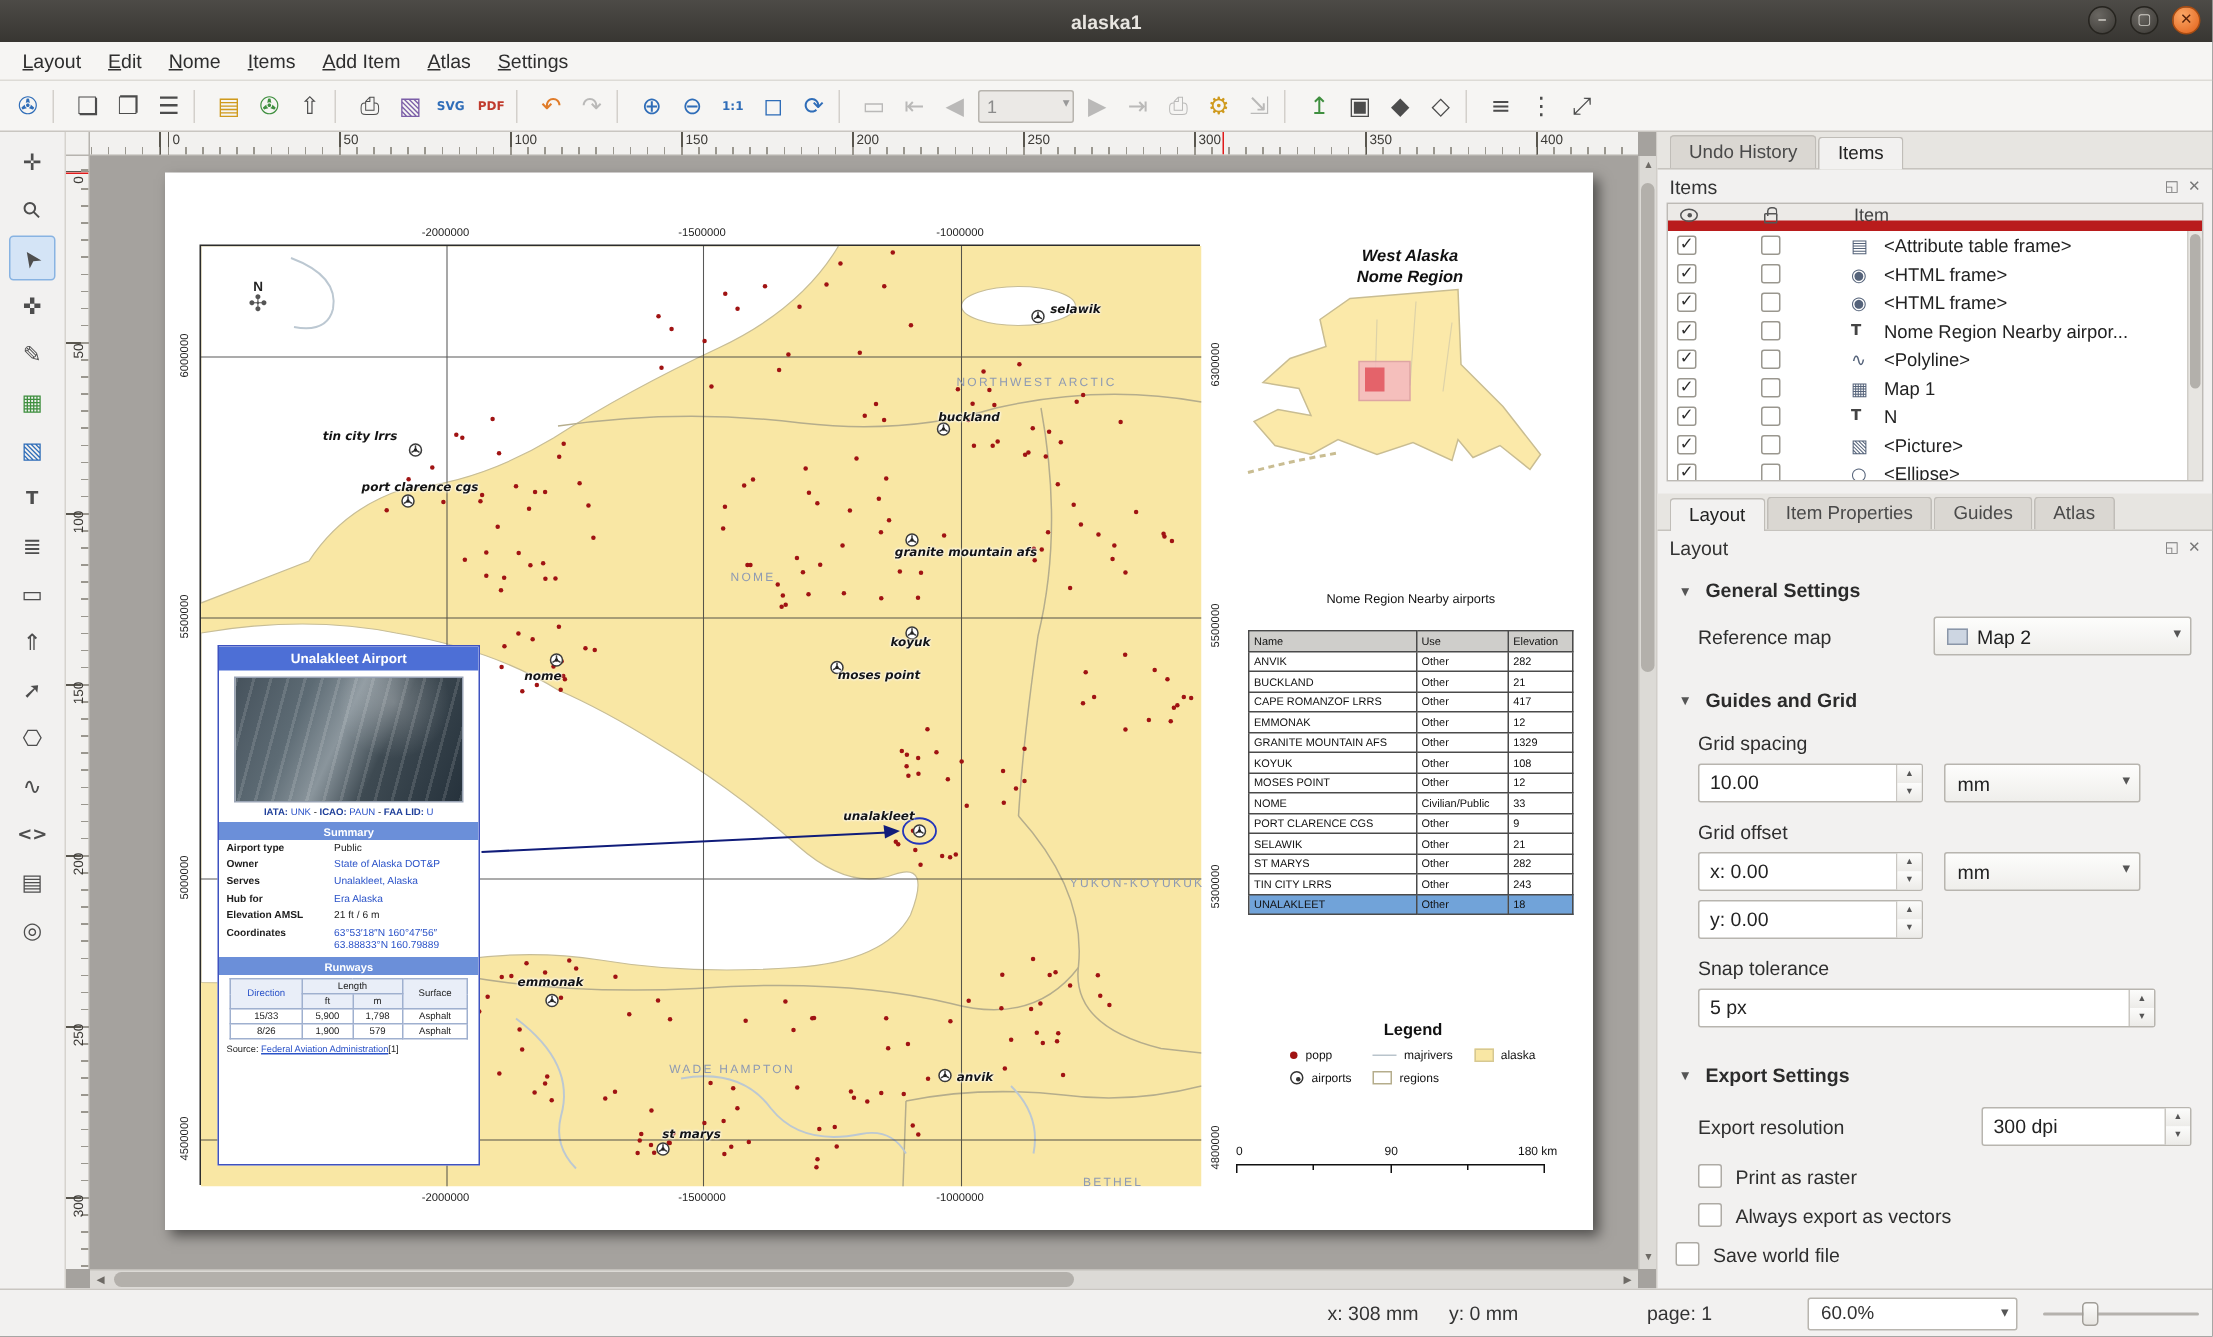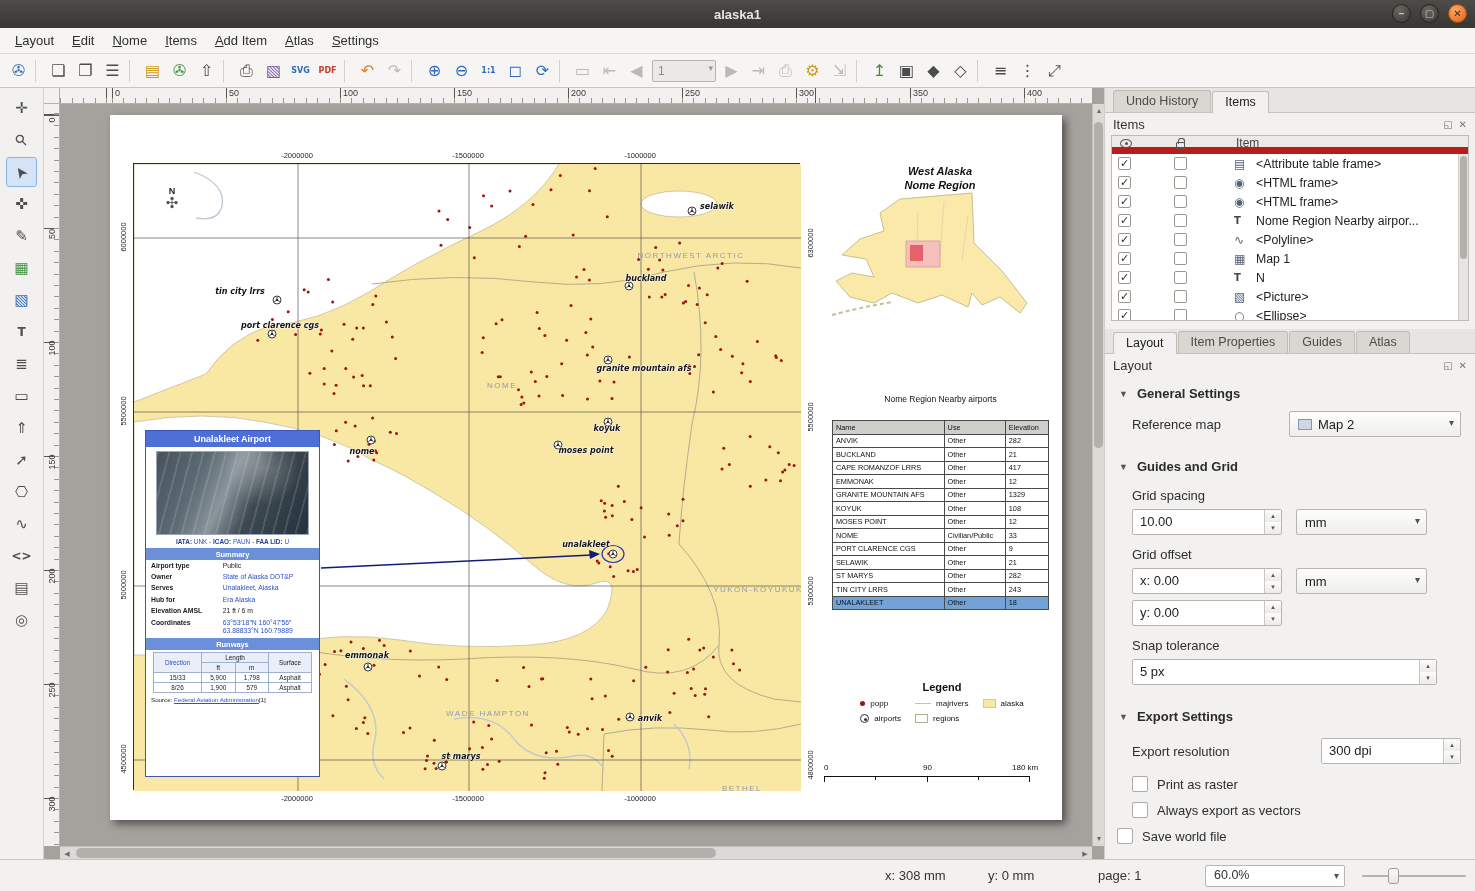--- a/index.html
+++ b/index.html
@@ -1228,21 +1228,21 @@
             <span class="cb16"></span>
             <span>Save world file</span>
           </div>
         </div>
 
     </div>
   </div>
 
   <div class="statusbar">
     <span class="sb-item" style="left:885px">x: 308 mm</span>
-    <span class="sb-item" style="left:988px">y: 0 mm</span>
+    <span class="sb-item" style="left:966px">y: 0 mm</span>
     <span class="sb-item" style="left:1098px">page: 1</span>
     <div class="sb-combo">
       <span>60.0%</span>
       <span class="arrow">▾</span>
     </div>
     <div class="sb-slider">
         <div class="handle"></div>
       </div>
   </div>
 

